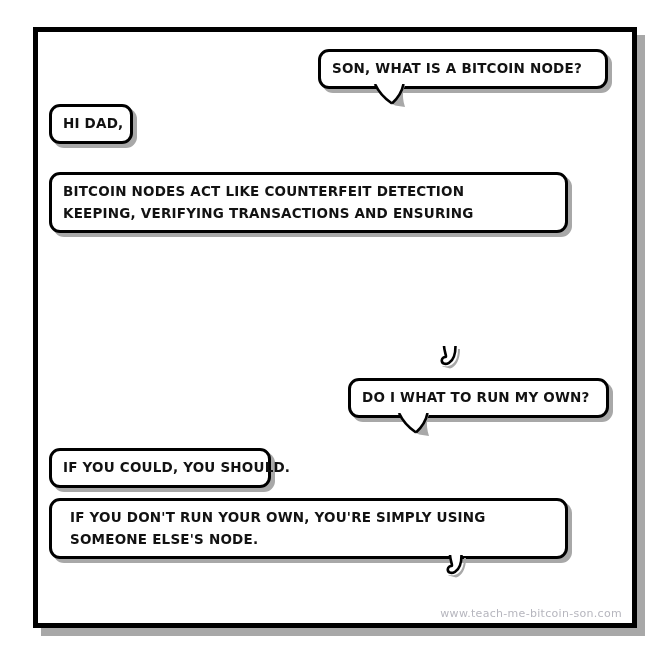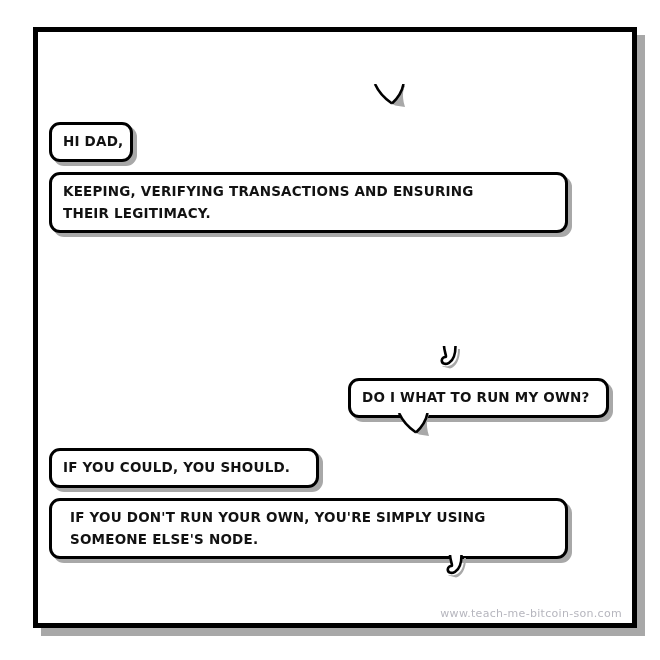--- a/index.html
+++ b/index.html
@@ -44,25 +44,25 @@
     white-space: nowrap;
     z-index: 2;
   }
   .bubble .line { white-space: nowrap; }
   .tail {
     position: absolute;
     z-index: 3;
   }
   
   .b0 { left: 318px; top: 49px;  width: 290px; }
-  .b1 { left: 49px;  top: 122px; width: 84px;  }
+  .b1 { left: 49px;  top: 104px; width: 84px;  }
   .b2 { left: 49px;  top: 172px; width: 519px; }
   .b3 { left: 49px;  top: 268px; width: 519px; }
   .b4 { left: 348px; top: 378px; width: 261px; }
-  .b5 { left: 49px;  top: 448px; width: 270px; }
+  .b5 { left: 49px;  top: 448px; width: 222px; }
   .b6 { left: 49px;  top: 498px; width: 519px; padding-left: 18px; }
   .t0 { left: 372px; top: 84px;  }
   .t3 { left: 436px; top: 346px; }
   .t4 { left: 396px; top: 413px; }
   .t6 { left: 442px; top: 555px; }
   .watermark {
     position: absolute;
     right: 38px;
     top: 607px;
     font-size: 11px;
@@ -71,34 +71,37 @@
     letter-spacing: 0.3px;
     z-index: 2;
   }
 </style>
 </head>
 <body>
 
 <div id="stage">
   <div class="frame"></div>
 
+  <div class="bubble b0">
+    <div class="line">SON, WHAT IS A BITCOIN NODE?</div>
+  </div>
   <svg class="tail t0" width="36" height="24" viewBox="0 0 36 24">
     <path d="M6,2 C10,11 16,17 23,21.5 L33,23 C29,10 32,4 33,2 Z" fill="#a8a8a8" stroke="none"></path>
     <path d="M2,0 L32,0 L32,2 C31,8 27,13 21,19.5 C13,14 6,7 2,0 Z" fill="#ffffff" stroke="none"></path>
     <path d="M3,0 C7,9 14,15.5 20,19.5" fill="none" stroke="#000000" stroke-width="2.6"></path>
     <path d="M31.5,0 C30,8 26,14 20,19.5" fill="none" stroke="#000000" stroke-width="2.6"></path>
   </svg>
 
   <div class="bubble b1">
     <div class="line">HI DAD,</div>
   </div>
 
   <div class="bubble b2">
+    <div class="line">BITCOIN NODES ACT LIKE COUNTERFEIT DETECTION</div>
     <div class="line">KEEPING, VERIFYING TRANSACTIONS AND ENSURING</div>
-    <div class="line">THEIR LEGITIMACY.</div>
   </div>
 
   <svg class="tail t3" width="30" height="24" viewBox="0 0 30 24">
     <path d="M22,3 C22,11 20,17 14,19.5 C9,21.5 6,19 6.5,20.5 L14,22.5 C20,21 24,14 24,3 Z" fill="#a8a8a8" stroke="none"></path>
     <path d="M6,0 L20,0 C20,8 19,13 14,16.5 C10,19 5,18 5,14.5 C5,12 7.5,10.5 9,10.5 C10.5,10.5 8,5 7.5,0 Z" fill="#ffffff" stroke="none"></path>
     <path d="M19.5,0 C19.5,8 18,14 13,16.8 C9,19 5.5,17.5 5.8,14.2 C6,12 8,10.8 9.5,11 C11,11.2 8.3,5.5 8,0" fill="none" stroke="#000000" stroke-width="2.6"></path>
   </svg>
 
   <div class="bubble b4">
     <div class="line">DO I WHAT TO RUN MY OWN?</div>

